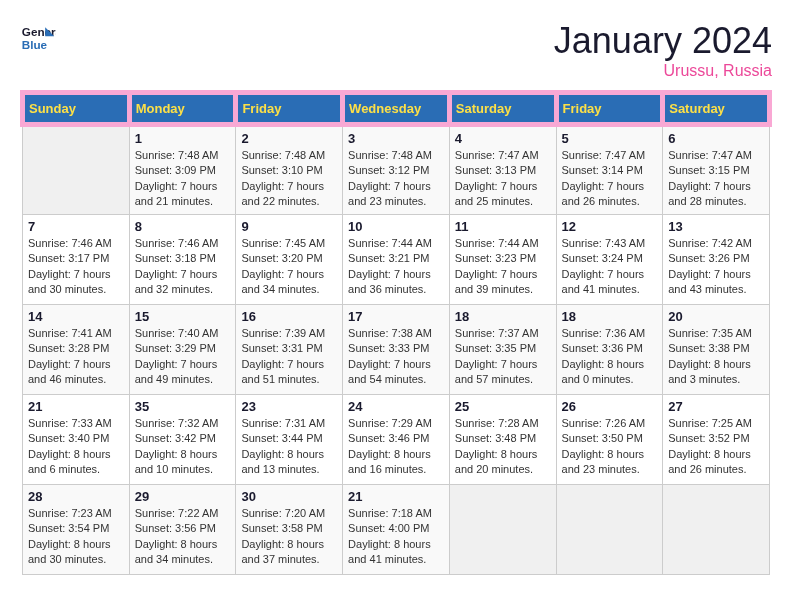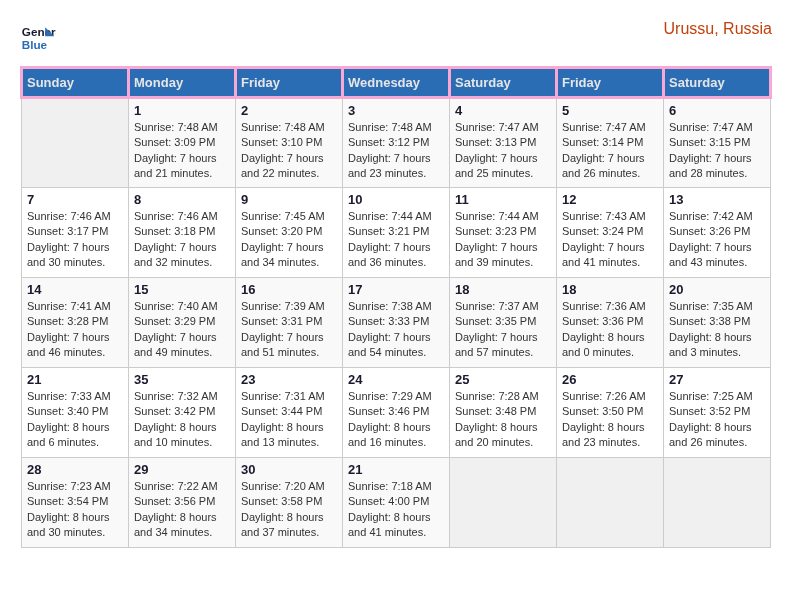--- a/index.html
+++ b/index.html
@@ -28,35 +28,35 @@
     .title-area {
       text-align: right;
     }
     .month-title {
       font-size: 36px;
       font-weight: normal;
       color: #1a1a2e;
     }
     .location {
       font-size: 16px;
-      color: #c2410c;
+      color: #ec4899;
     }
     table {
       width: 100%;
       border-collapse: collapse;
       font-size: 11px;
     }
     thead tr th {
       background-color: #2a6db5;
-      color: #e5e5e5;
+      color: #fde047;
       padding: 6px 4px;
       text-align: left;
       font-size: 13px;
       font-weight: bold;
-      border: 3px solid #f9a8d4;
+      border: 5px solid #f9a8d4;
     }
     tbody tr td {
       border: 1px solid #ccc;
       vertical-align: top;
       padding: 4px 5px;
       min-height: 80px;
       height: 90px;
       width: calc(100% / 7);
     }
     tbody tr:nth-child(odd) {
@@ -86,20 +86,21 @@
 
 <div class="header-area">
   <div class="logo">
     <svg class="logo-icon" viewBox="0 0 40 40">
       <text x="2" y="18" font-size="13" font-weight="bold" fill="#1a1a2e">General</text>
       <text x="2" y="32" font-size="13" font-weight="bold" fill="#2a6db5">Blue</text>
       <polygon points="28,8 38,18 28,18" fill="#2a6db5"></polygon>
     </svg>
   </div>
   <div class="title-area">
+    <div class="month-title">January 2024</div>
     <div class="location">Urussu, Russia</div>
   </div>
 </div>
 
 <table>
   <thead>
     <tr id="header-row">
     <th>Sunday</th>
         <th>Monday</th>
         <th>Friday</th>

